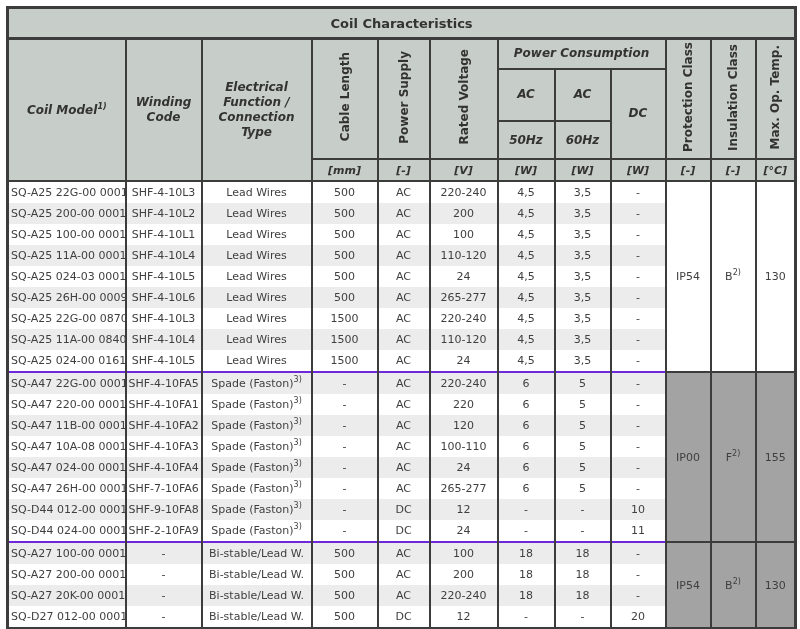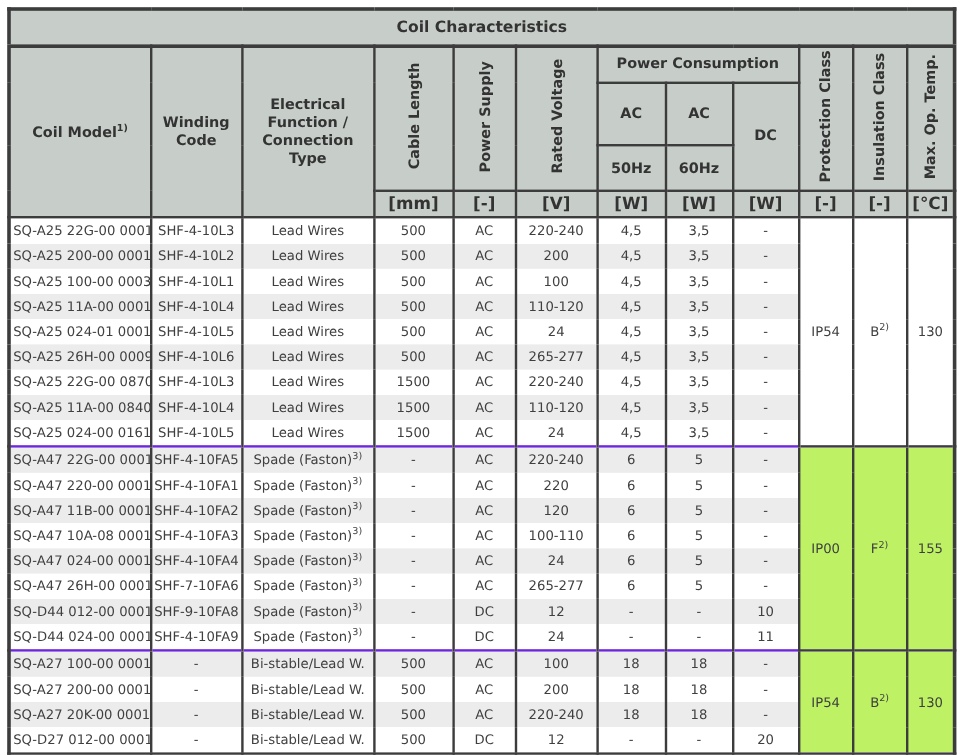--- a/index.html
+++ b/index.html
@@ -32,22 +32,22 @@
   }
   tr.title-row th {
     font-size: 13px;
     height: 24px;
     border-bottom: 3px solid #3c3c3c;
   }
   tr.hdr-r1 { height: 30px; }
   tr.hdr-r2 { height: 36px; }
   tr.hdr-r3 { height: 38px; }
   tr.units-row { height: 22px; }
-  .hcell { font-size: 12px; line-height: 1.25; }
-  .unit { font-size: 14px; }
+  .hcell { font-size: 12px; line-height: 1.25; font-style: italic; }
+  .unit { font-size: 11px; font-style: italic; }
   .vert {
     writing-mode: vertical-rl;
     transform: rotate(180deg);
     white-space: nowrap;
     font-size: 12px;
     display: inline-block;
   }
   table.coil td {
     border-left: 2px solid #3c3c3c;
     border-right: 2px solid #3c3c3c;
@@ -58,21 +58,21 @@
     font-size: 11px;
     color: #3f3f3f;
     height: 21px;
     padding: 0 2px;
     white-space: nowrap;
     overflow: hidden;
     background: #ffffff;
   }
   tr.alt td { background: #ececec; }
   td.merged, tr.alt td.merged {
-    background: #bef264;
+    background: #a3a3a3;
     border: 2px solid #3c3c3c;
   }
   tr.gs td { border-top: 2px solid #6d28d9; }
   sup { font-size: 8px; line-height: 0; }
 </style>
 </head>
 <body>
 
 <div class="page">
   <table class="coil">
@@ -179,21 +179,21 @@
           <td>SHF-4-10L2</td>
           <td>Lead Wires</td>
           <td>500</td>
           <td>AC</td>
           <td>200</td>
           <td>4,5</td>
           <td>3,5</td>
           <td>-</td>
         </tr>
         <tr>
-          <td>SQ-A25 100-00 0003</td>
+          <td>SQ-A25 100-00 0001</td>
           <td>SHF-4-10L1</td>
           <td>Lead Wires</td>
           <td>500</td>
           <td>AC</td>
           <td>100</td>
           <td>4,5</td>
           <td>3,5</td>
           <td>-</td>
         </tr>
         <tr class="alt">
@@ -201,21 +201,21 @@
           <td>SHF-4-10L4</td>
           <td>Lead Wires</td>
           <td>500</td>
           <td>AC</td>
           <td>110-120</td>
           <td>4,5</td>
           <td>3,5</td>
           <td>-</td>
         </tr>
         <tr>
-          <td>SQ-A25 024-01 0001</td>
+          <td>SQ-A25 024-03 0001</td>
           <td>SHF-4-10L5</td>
           <td>Lead Wires</td>
           <td>500</td>
           <td>AC</td>
           <td>24</td>
           <td>4,5</td>
           <td>3,5</td>
           <td>-</td>
         </tr>
         <tr class="alt">
@@ -337,21 +337,21 @@
           <td>Spade (Faston)<sup>3)</sup></td>
           <td>-</td>
           <td>DC</td>
           <td>12</td>
           <td>-</td>
           <td>-</td>
           <td>10</td>
         </tr>
         <tr>
           <td>SQ-D44 024-00 0001</td>
-          <td>SHF-4-10FA9</td>
+          <td>SHF-2-10FA9</td>
           <td>Spade (Faston)<sup>3)</sup></td>
           <td>-</td>
           <td>DC</td>
           <td>24</td>
           <td>-</td>
           <td>-</td>
           <td>11</td>
         </tr>
         <tr class="alt gs">
           <td>SQ-A27 100-00 0001</td>

